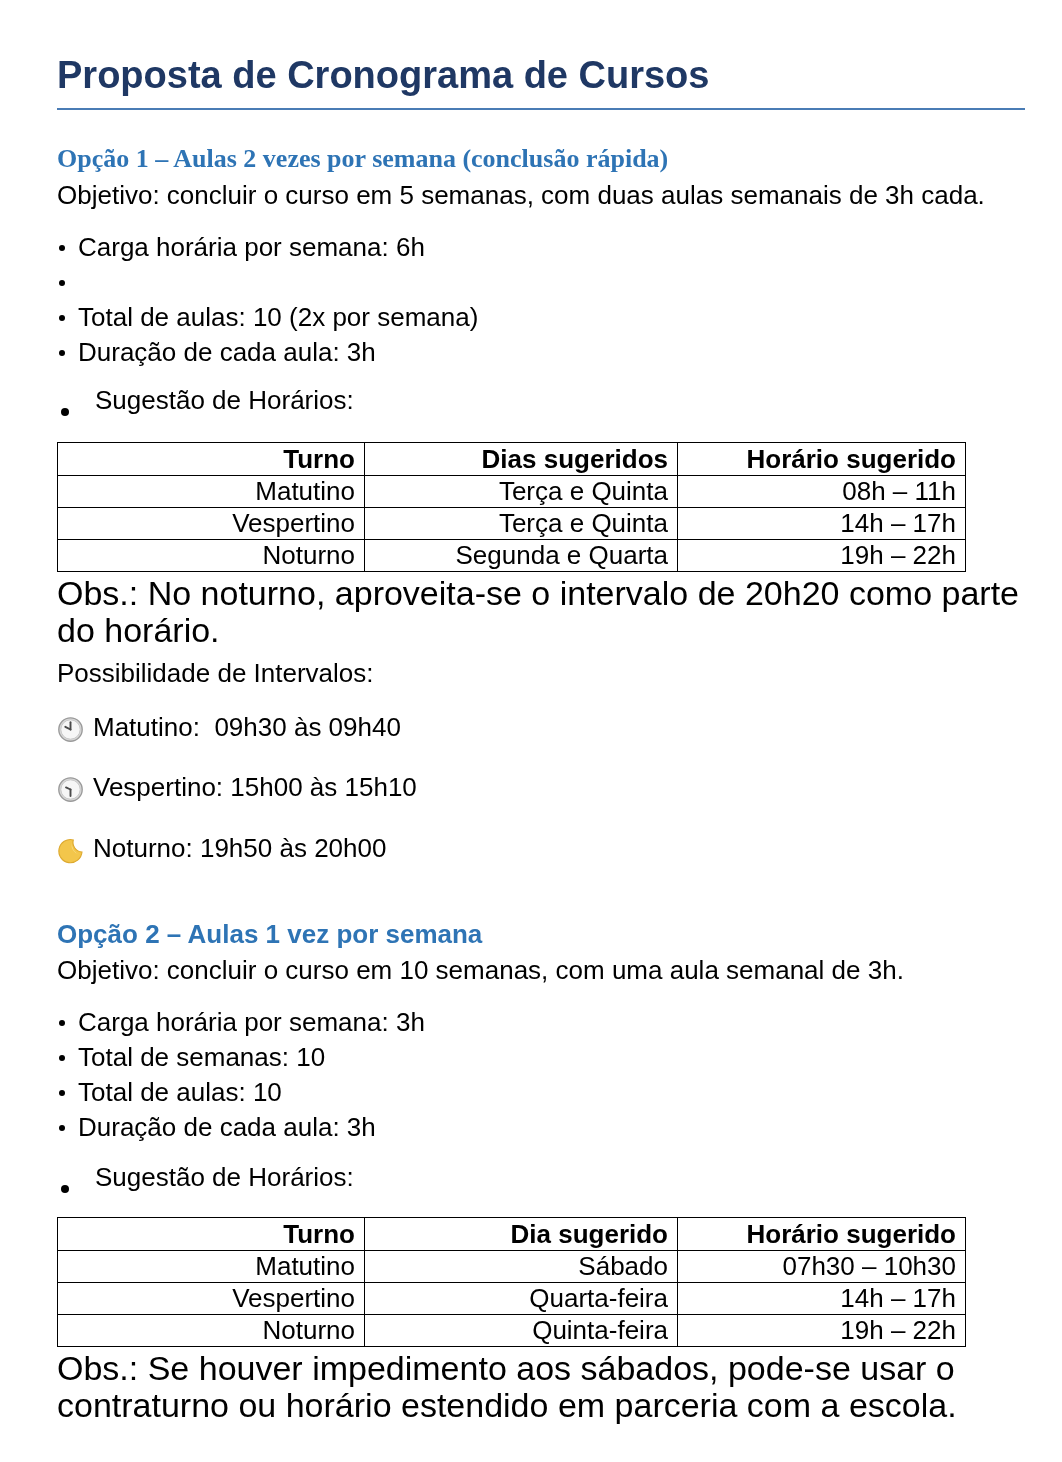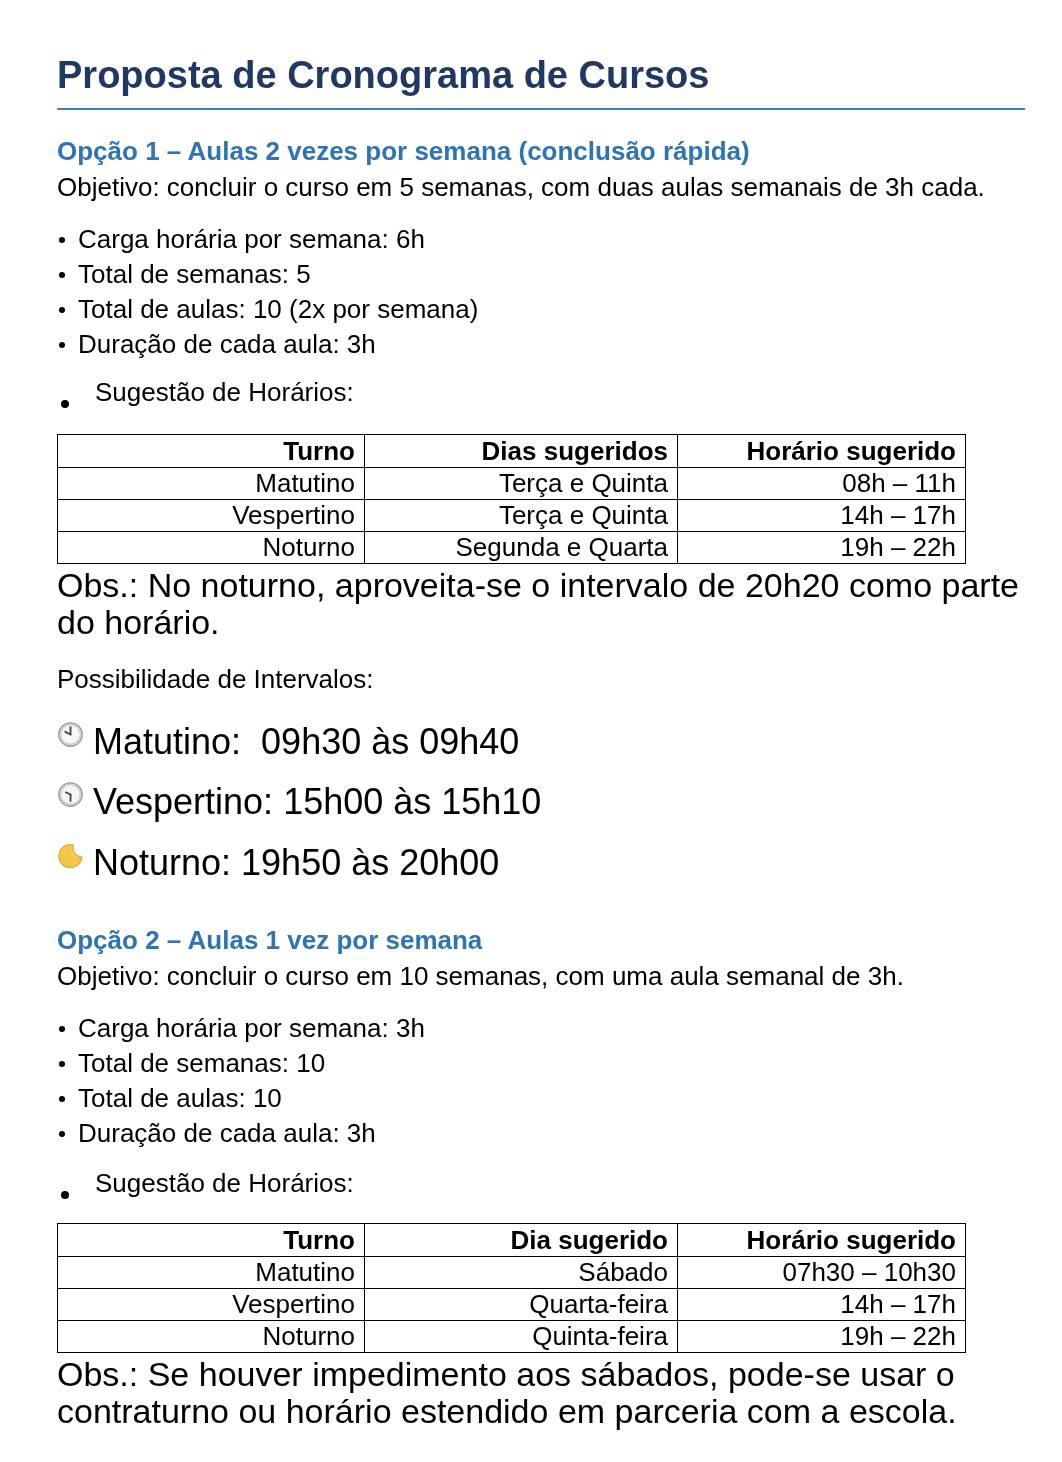--- a/index.html
+++ b/index.html
@@ -21,21 +21,21 @@
     color:#1f3864;
     line-height:40px;
   }
 
   .section-heading {
     font-size:26px;
     font-weight:bold;
     color:#2e74b5;
     line-height:26px;
   }
-  #opt1-heading { margin-top:28px; }
+  #opt1-heading { margin-top:36px;font-family:Liberation Serif, serif; }
   #opt2-heading { margin-top:57px; }
 
   .body-text { font-size:26px; line-height:30px; }
   .objective { margin-top:8px; }
 
   .bullet-list { margin-top:20px; }
   .bullet-line {
     display:flex; align-items:center;
     height:35px; font-size:26px;
   }
@@ -68,25 +68,25 @@
     font-size:26px;
     padding:0 9px;
     text-align:right;
     vertical-align:middle;
     overflow:hidden; white-space:nowrap;
   }
   table.schedule th { height:32px; font-weight:bold; }
   table.schedule td { height:28px; font-weight:normal; }
 
   .note { margin-top:3px; font-size:34px; line-height:37px; }
-  .intervals-heading { margin-top:25px; font-size:26px; line-height:26px; }
+  .intervals-heading { margin-top:11px; font-size:26px; line-height:26px; }
 
   .interval-line {
-    display:flex; align-items:flex-start;
-    height:28px; font-size:36px;
+    display:flex; align-items:flex-end;
+    height:28px; font-size:26px;
   }
   #interval-1 { margin-top:29px; }
   #interval-2 { margin-top:32px; }
   #interval-3 { margin-top:33px; }
   .int-icon { flex:0 0 auto; margin-right:9px; display:flex; align-items:center; }
   .pre { white-space:pre; }
 </style>
 </head>
 <body>
 
@@ -99,21 +99,20 @@
   <div class="section-heading" id="opt1-heading">Opção 1 – Aulas 2 vezes por semana (conclusão rápida)</div>
   <div class="body-text objective">Objetivo: concluir o curso em 5 semanas, com duas aulas semanais de 3h cada.</div>
 
   <div class="bullet-list">
     <div class="bullet-line">
       <span class="dot"></span>
       <span>Carga horária por semana: 6h</span>
     </div>
     <div class="bullet-line">
       <span class="dot"></span>
-      <span>Total de semanas: 5</span>
     </div>
     <div class="bullet-line">
       <span class="dot"></span>
       <span>Total de aulas: 10 (2x por semana)</span>
     </div>
     <div class="bullet-line">
       <span class="dot"></span>
       <span>Duração de cada aula: 3h</span>
     </div>
   </div>

